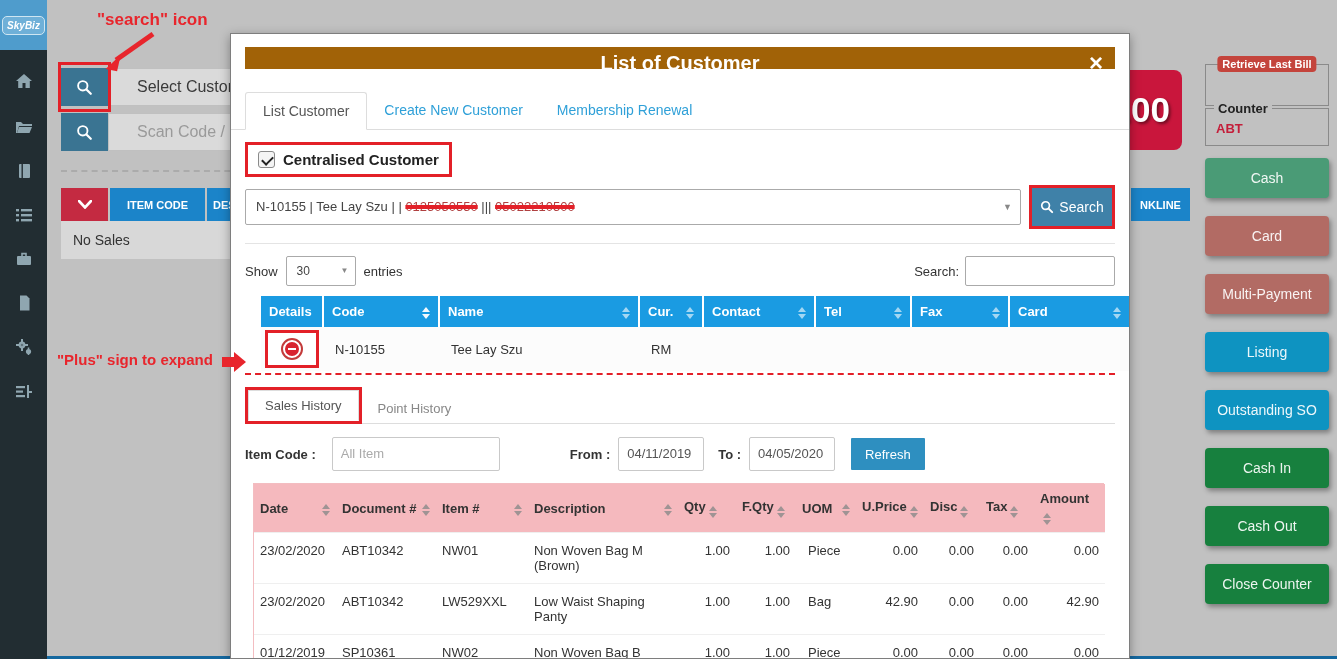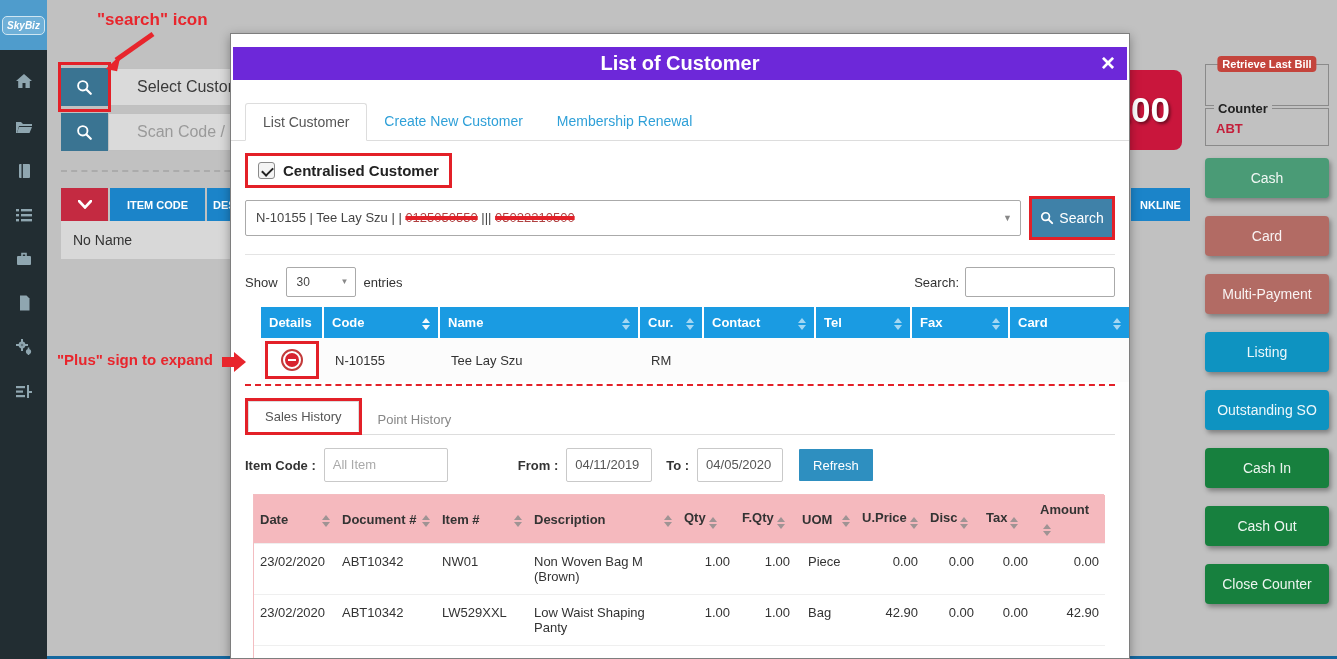--- a/index.html
+++ b/index.html
@@ -52,21 +52,21 @@
   .legend-plain { position:absolute; left:8px; top:-8px; background:#c1c1c1; padding:0 4px; font-size:13px; font-weight:bold; color:#222; }
   .fs-counter .val { position:absolute; left:10px; top:12px; color:#c41e3a; font-weight:bold; font-size:13px; }
   .rp-btn { position:absolute; left:1205px; width:124px; height:40px; border:none; border-radius:4px; z-index:2;
             color:rgba(255,255,255,.92); font-size:14px; font-family:"Liberation Sans",sans-serif;
             box-shadow:2px 3px 5px rgba(0,0,0,.35); cursor:pointer; }
   .bottom-line { position:absolute; left:47px; right:0; bottom:0; height:3px; background:#15689f; z-index:2; }
 
   
   .modal { position:absolute; left:230px; top:33px; width:900px; height:626px; background:#fff;
            border:1px solid #7e7e7e; box-shadow:0 3px 10px rgba(0,0,0,.35); z-index:10; overflow:hidden; }
-  .modal-head { position:relative; margin:13px 2px 0; height:33px; background:#6d28d9; }
+  .modal-head { position:relative; margin:13px 14px 0; height:22px; background:#a16207; }
   .modal-title { text-align:center; line-height:33px; color:#fff; font-size:20px; font-weight:bold; }
   .modal-close { position:absolute; right:12px; top:0; line-height:31px; color:#fff; font-size:24px; font-weight:bold; cursor:pointer; }
   .tabs { margin-top:23px; padding:0 14px; border-bottom:1px solid #ddd; display:flex; }
   .tab { padding:10px 17px; font-size:14px; color:#2fa0d8; cursor:pointer; }
   .tab.active { background:#fff; border:1px solid #ddd; border-bottom:1px solid #fff; margin-bottom:-1px;
                 border-radius:3px 3px 0 0; color:#555; }
   .centralised { margin:12px 14px 0; display:inline-flex; align-items:center; gap:8px;
                  border:3px solid #e32028; padding:6px 10px; }
   .checkbox { width:17px; height:17px; border:1px solid #8a8a8a; border-radius:3px; background:#f4f4f4; position:relative; cursor:pointer; }
   .checkbox::after { content:""; position:absolute; left:3px; top:4px; width:9px; height:5px;
@@ -109,21 +109,21 @@
   .hist-tabs { margin:12px 14px 0; border-bottom:1px solid #ddd; display:flex; align-items:flex-end; }
   .hist-tab-wrap { border:3px solid #e32028; margin-bottom:-1px; }
   .hist-tab.active { display:block; padding:7px 16px; font-size:13px; color:#555; background:#fff;
                      border:1px solid #ddd; border-bottom:1px solid #fff; cursor:pointer; }
   .hist-tab.plain { padding:7px 16px; font-size:13px; color:#888; cursor:pointer; }
 
   .filter-row { margin:13px 14px 0; display:flex; align-items:center; font-size:13px; color:#333; }
   .filter-row .blbl { font-weight:bold; }
   .f-input { height:34px; border:1px solid #c9c9c9; border-radius:2px; background:#fff; font-size:13px;
              line-height:32px; padding:0 8px; }
-  .f-item { width:124px; color:#aaa; margin-left:8px; }
+  .f-item { width:168px; color:#aaa; margin-left:16px; }
   .f-date { width:86px; color:#555; margin-left:8px; }
   .refresh-btn { margin-left:16px; background:#2e8fc0; color:#fff; border:none; border-radius:1px; height:32px;
                  padding:0 14px; font-size:13px; font-family:"Liberation Sans",sans-serif; cursor:pointer; }
 
   .sales-wrap { margin:12px 25px 0 22px; border:1px solid #f3bdc1; }
   .sales-table { width:100%; table-layout:fixed; }
   .sales-table th { background:#f5b9be; color:#333; font-size:13px; font-weight:bold; text-align:left; padding:7px 6px; }
   .sales-table th .sort { color:#8a8a8a; opacity:.8; }
   .sales-table td { background:#fff; font-size:13px; color:#333; padding:10px 6px; vertical-align:top; border-top:1px solid #efefef; }
   .num { text-align:right; }
@@ -230,21 +230,21 @@
   </div>
   <div class="pos-input placeholder" style="left:108px;top:113px;width:160px">Scan Code / Search</div>
   <div class="dash-sep"></div>
   <div class="chev-btn">
     <svg width="14" height="9" viewBox="0 0 14 9">
         <polyline points="1,1 7,7.5 13,1" fill="none" stroke="#fff" stroke-width="2.6" stroke-linecap="round"></polyline>
       </svg>
   </div>
   <div class="pos-th" style="left:110px;width:95px">ITEM CODE</div>
   <div class="pos-th" style="left:207px;width:120px;justify-content:flex-start;padding-left:6px">DESCRIPTION</div>
-  <div class="no-item">No Name</div>
+  <div class="no-item">No Sales</div>
   <div class="pos-th" style="left:1131px;width:59px">NKLINE</div>
   <div class="badge-total">0.00</div>
 
   <div class="fieldset fs-retrieve">
     <span class="legend-pill">Retrieve Last Bill</span>
   </div>
   <div class="fieldset fs-counter">
     <span class="legend-plain">Counter</span>
     <span class="val">ABT</span>
   </div>

